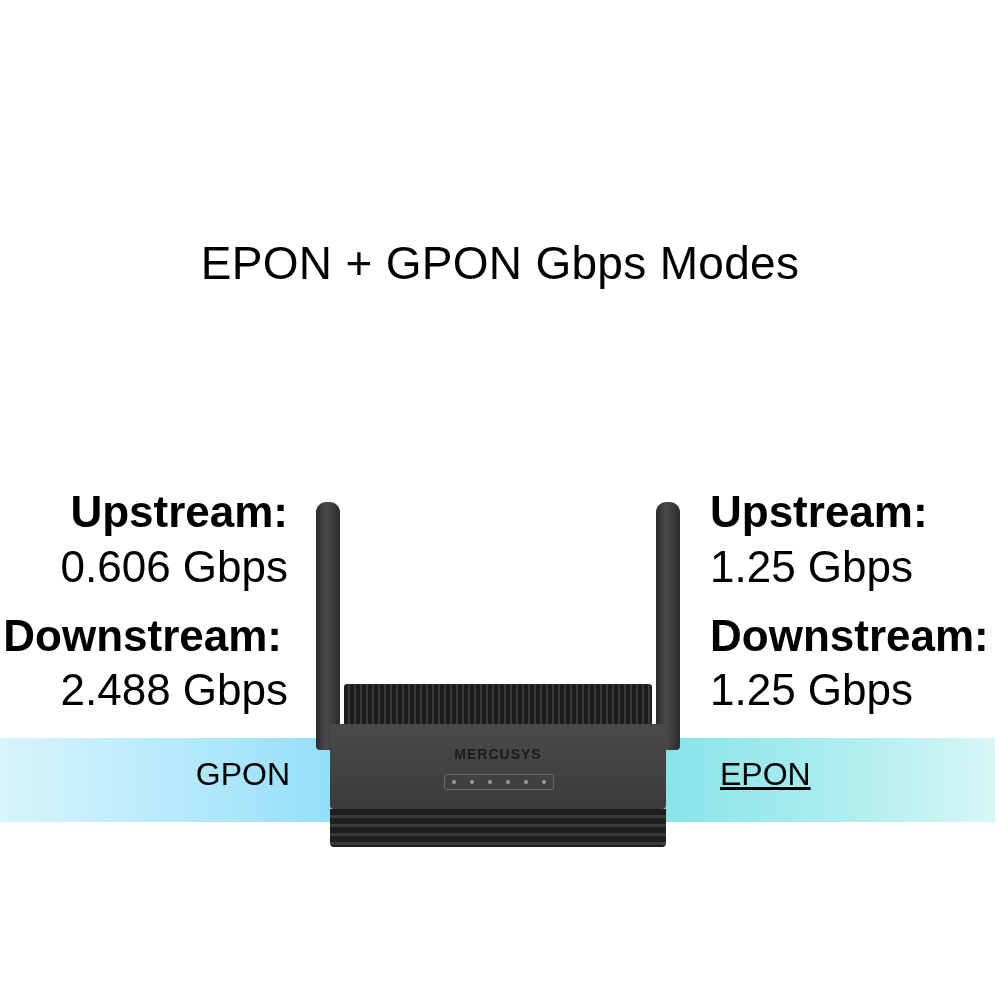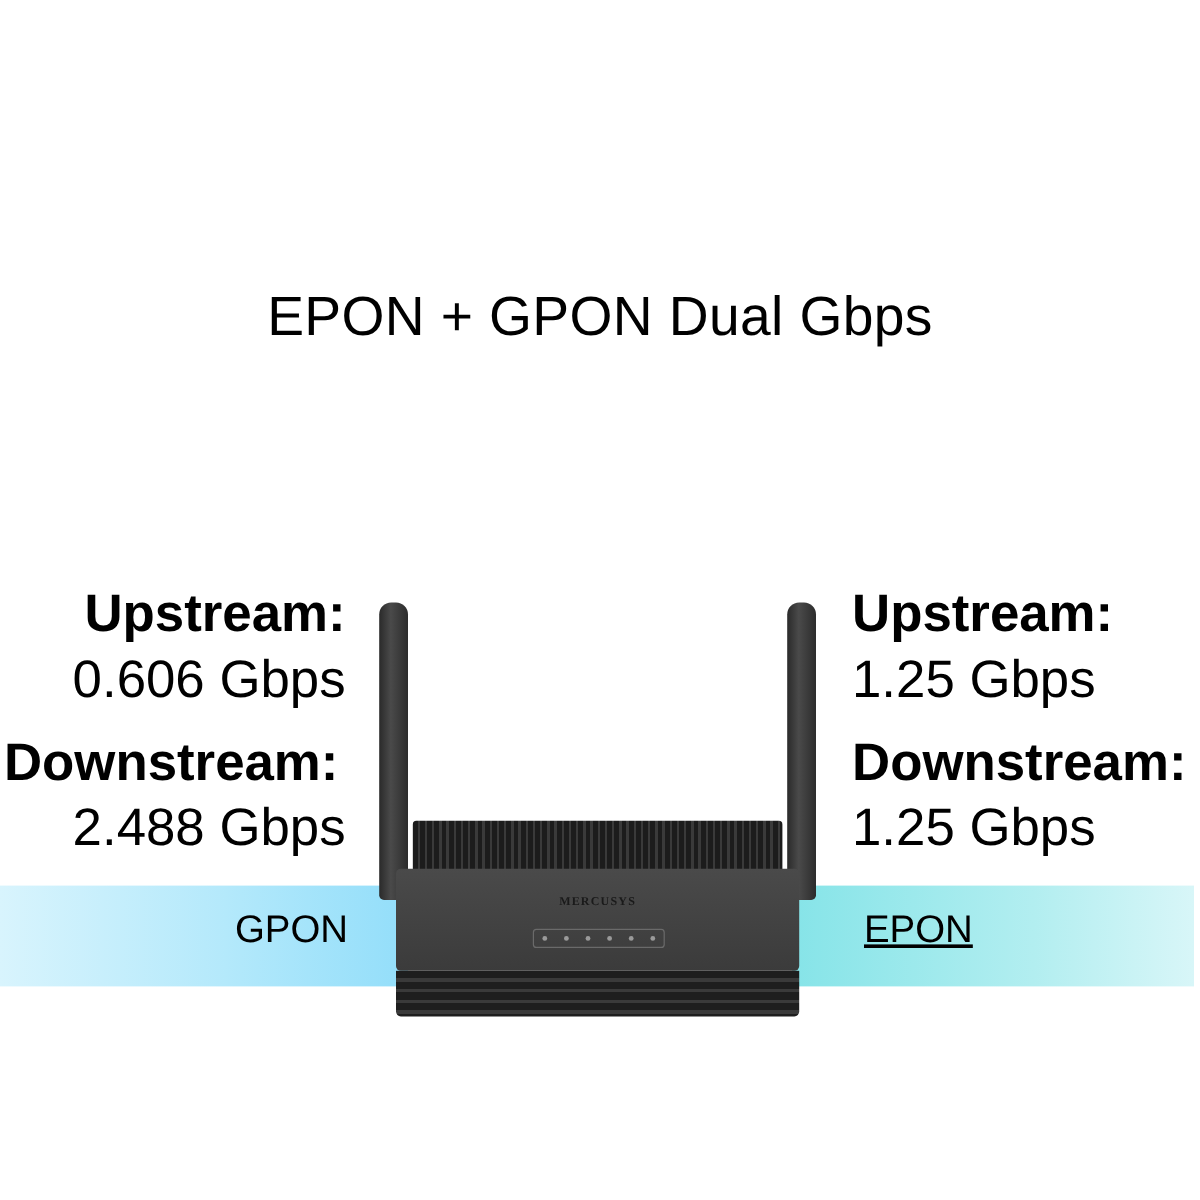--- a/index.html
+++ b/index.html
@@ -18,32 +18,32 @@
   .right-spec { left:710px; text-align:left; }
   .antenna { position:absolute; width:24px; border-radius:10px 10px 4px 4px;
              background:linear-gradient(90deg,#2a2a2a 0%,#4a4a4a 40%,#2c2c2c 100%); }
   .ant-left { left:316px; top:502px; height:248px; }
   .ant-right { left:656px; top:502px; height:248px; }
   .router { position:absolute; left:330px; top:684px; width:336px; height:165px; }
   .fins { position:absolute; left:14px; top:0; width:308px; height:42px;
           background:repeating-linear-gradient(90deg,#1c1c1c 0 4px,#3a3a3a 4px 6px); border-radius:3px 3px 0 0; }
   .top-panel { position:absolute; left:0; top:40px; width:336px; height:85px;
                background:linear-gradient(180deg,#4a4a4a 0%,#3b3b3b 100%); border-radius:4px; }
-  .brand { position:absolute; left:0; top:22px; width:336px; text-align:center; font-size:10px;
-           font-weight:700; color:#1a1a1a; letter-spacing:1px;font-family:Liberation Serif, serif; }
+  .brand { position:absolute; left:0; top:22px; width:336px; text-align:center; font-size:14px;
+           font-weight:700; color:#1a1a1a; letter-spacing:1px; }
   .led-bar { position:absolute; left:114px; top:50px; width:108px; height:14px; border:1px solid #6a6a6a;
              border-radius:3px; display:flex; justify-content:space-around; align-items:center; }
   .led { width:4px; height:4px; border-radius:50%; background:#9a9a9a; }
   .vents { position:absolute; left:0; top:125px; width:336px; height:38px;
            background:repeating-linear-gradient(180deg,#1e1e1e 0 6px,#3a3a3a 6px 9px); border-radius:0 0 4px 4px; }
 </style>
 </head>
 <body>
 
-<div class="title" data-name="page-title">EPON + GPON Dual Gbps</div>
+<div class="title" data-name="page-title">EPON + GPON Gbps Modes</div>
 
 <div class="band band-left" data-name="gpon-band"></div>
 <div class="band band-right" data-name="epon-band"></div>
 
 <div class="spec left-spec" style="top:490px;" data-name="gpon-upstream-heading">Upstream:</div>
 <div class="spec left-spec" style="top:545px;" data-name="gpon-upstream-value">0.606 Gbps</div>
 <div class="spec left-spec" style="top:614px; right:718px; font-weight:700;" data-name="gpon-downstream-heading">Downstream:</div>
 <div class="spec left-spec" style="top:668px;" data-name="gpon-downstream-value">2.488 Gbps</div>
 
 <div class="spec right-spec" style="top:490px; font-weight:700;" data-name="epon-upstream-heading">Upstream:</div>

